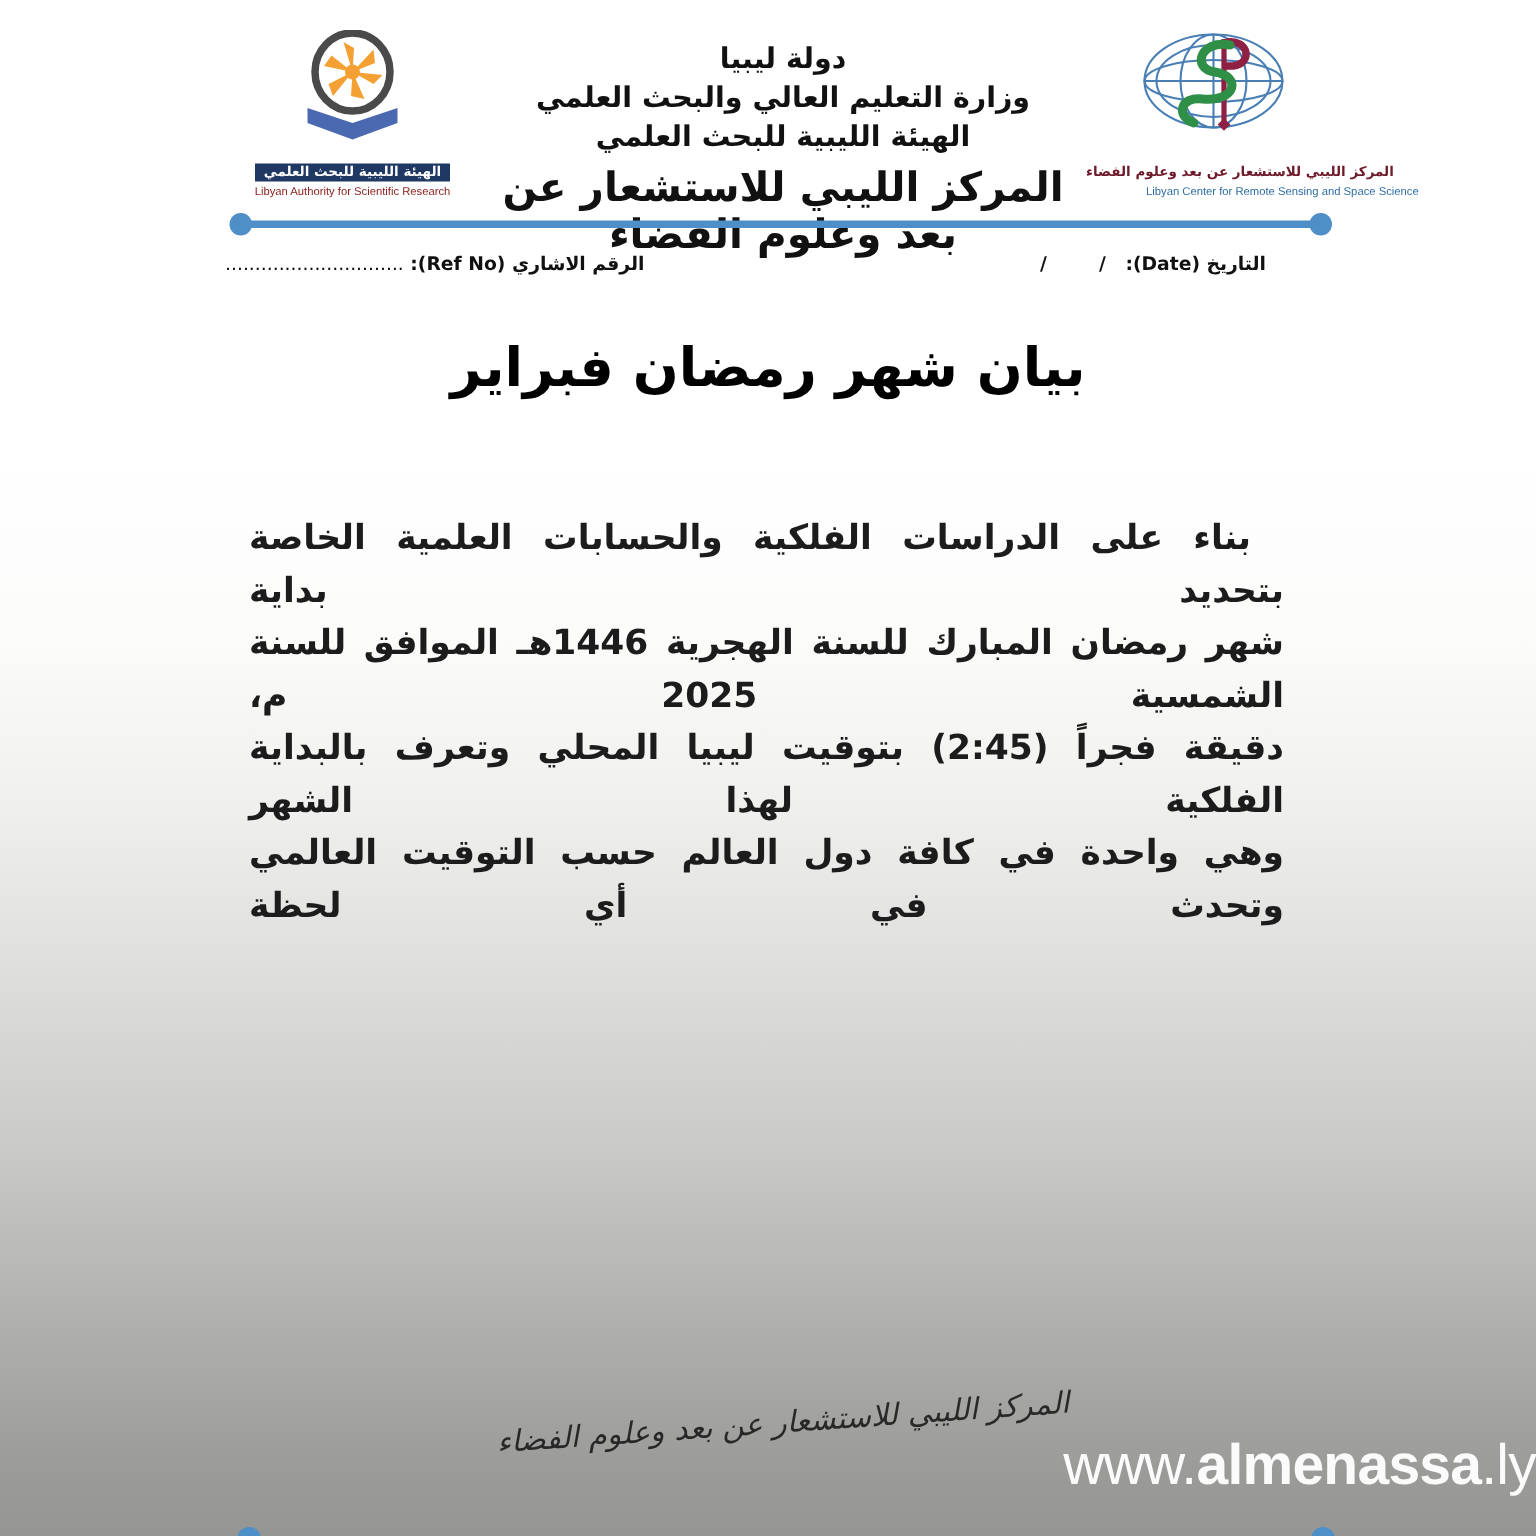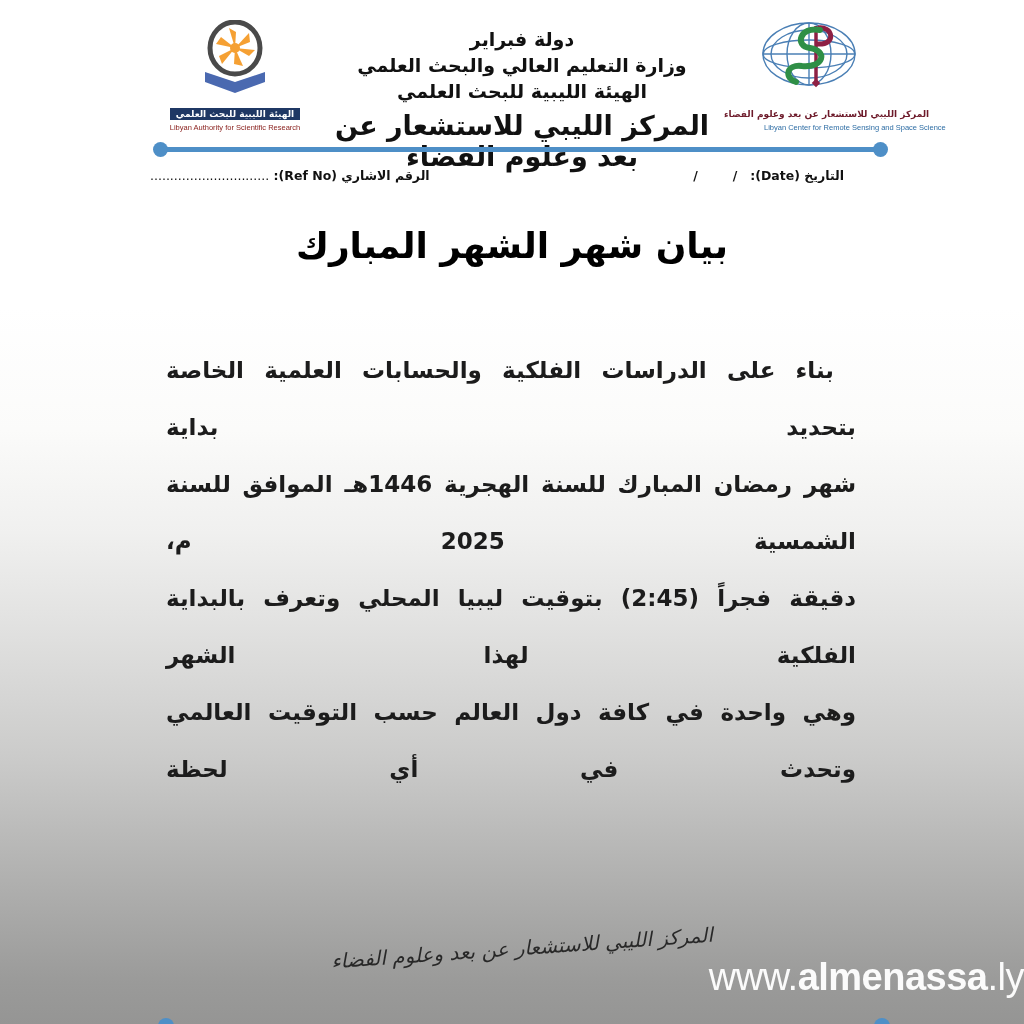--- a/index.html
+++ b/index.html
@@ -60,21 +60,21 @@
   .title-block{position:absolute;top:225px;left:0;right:0;text-align:center;direction:rtl;color:#000;}
   .title-main{font-size:36px;font-weight:bold;letter-spacing:-1px;}
   .title-sub{font-size:31px;font-weight:bold;margin-top:14px;letter-spacing:-1px;}
 
   
   .body-text{
     position:absolute;top:342px;right:168px;width:690px;
     direction:rtl;color:#1c1c1c;font-weight:bold;
   }
   .body-text .bline{
-    font-size:23px;line-height:57px;
+    font-size:23px;line-height:35px;
     text-align:justify;text-align-last:justify;
     letter-spacing:-0.3px;
   }
   .body-text .bline.indent{text-indent:22px;}
 
   
   .signature{
     position:absolute;top:936px;left:312px;width:420px;
     text-align:center;direction:rtl;
     font-size:20px;font-style:italic;color:#1b1b1b;
@@ -117,21 +117,21 @@
           <path d="M60 28 L47 44 L44 36 Z"></path>
           <path d="M60 28 L41 24 L46 17 Z"></path>
           <circle cx="60" cy="28" r="5"></circle>
         </g>
       </svg>
       <div class="logo-cap-ar">الهيئة الليبية للبحث العلمي</div>
       <div class="logo-cap-en red">Libyan Authority for Scientific Research</div>
     </div>
 
     <div class="header-center">
-      <div class="gov-line">دولة فبراير</div>
+      <div class="gov-line">دولة ليبيا</div>
       <div class="gov-line">وزارة التعليم العالي والبحث العلمي</div>
       <div class="gov-line">الهيئة الليبية للبحث العلمي</div>
       <div class="org-title">المركز الليبي للاستشعار عن بعد وعلوم الفضاء</div>
     </div>
 
     <div class="logo-block">
       <svg width="130" height="82" viewBox="0 0 130 82">
         <g stroke="#4a7fb5" stroke-width="1.4" fill="none">
           <ellipse cx="65" cy="34" rx="46" ry="31"></ellipse>
           <ellipse cx="65" cy="34" rx="46" ry="14"></ellipse>
@@ -157,21 +157,21 @@
     <div class="dot left"></div>
     <div class="dot right"></div>
   </div>
 
   <div class="meta-row">
     <div class="ref-group"><span>الرقم الاشاري (Ref No): </span><span class="dots">..............................</span></div>
     <div class="date-group"><span>التاريخ (Date):   </span><span>/        /</span></div>
   </div>
 
   <div class="title-block">
-    <div class="title-main">بيان شهر الشهر المبارك</div>
+    <div class="title-main">بيان شهر رمضان فبراير</div>
   </div>
 
   <div class="body-text">
     <div>
       <div class="bline indent">بناء على الدراسات الفلكية والحسابات العلمية الخاصة بتحديد بداية</div>
       <div class="bline">شهر رمضان المبارك للسنة الهجرية 1446هـ الموافق للسنة الشمسية 2025 م،</div>
       <div class="bline">دقيقة فجراً (2:45) بتوقيت ليبيا المحلي وتعرف بالبداية الفلكية لهذا الشهر</div>
       <div class="bline">وهي واحدة في كافة دول العالم حسب التوقيت العالمي وتحدث في أي لحظة</div>
 
     </div>

